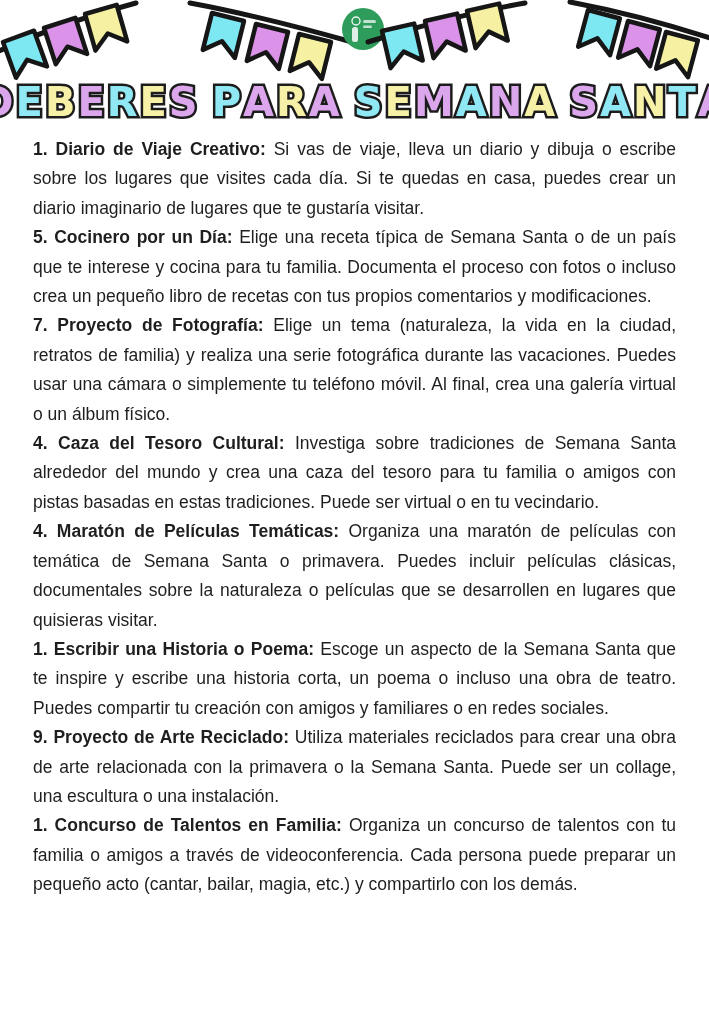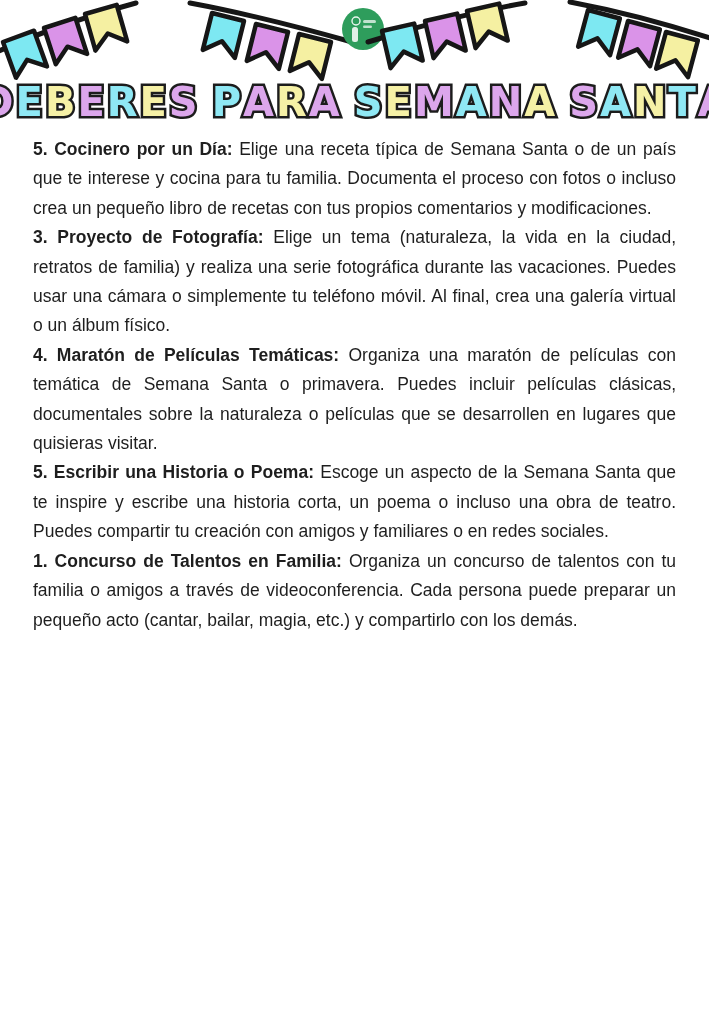--- a/index.html
+++ b/index.html
@@ -125,20 +125,23 @@
       <span class="word">
         <span class="letter" style="color: rgb(220, 166, 236);">S</span>
         <span class="letter" style="color: rgb(143, 232, 244);">A</span>
         <span class="letter" style="color: rgb(246, 241, 166);">N</span>
         <span class="letter" style="color: rgb(143, 232, 244);">T</span>
         <span class="letter" style="color: rgb(220, 166, 236);">A</span>
       </span>
     </h1>
 
   <main class="list" id="list">
+      <p class="item"><strong>1. Diario de Viaje Creativo:</strong> <span>Si vas de viaje, lleva un diario y dibuja o escribe sobre los lugares que visites cada día. Si te quedas en casa, puedes crear un diario imaginario de lugares que te gustaría visitar.</span></p>
       <p class="item"><strong>5. Cocinero por un Día:</strong> <span>Elige una receta típica de Semana Santa o de un país que te interese y cocina para tu familia. Documenta el proceso con fotos o incluso crea un pequeño libro de recetas con tus propios comentarios y modificaciones.</span></p>
-      <p class="item"><strong>3. Proyecto de Fotografía:</strong> <span>Elige un tema (naturaleza, la vida en la ciudad, retratos de familia) y realiza una serie fotográfica durante las vacaciones. Puedes usar una cámara o simplemente tu teléfono móvil. Al final, crea una galería virtual o un álbum físico.</span></p>
+      <p class="item"><strong>7. Proyecto de Fotografía:</strong> <span>Elige un tema (naturaleza, la vida en la ciudad, retratos de familia) y realiza una serie fotográfica durante las vacaciones. Puedes usar una cámara o simplemente tu teléfono móvil. Al final, crea una galería virtual o un álbum físico.</span></p>
+      <p class="item"><strong>4. Caza del Tesoro Cultural:</strong> <span>Investiga sobre tradiciones de Semana Santa alrededor del mundo y crea una caza del tesoro para tu familia o amigos con pistas basadas en estas tradiciones. Puede ser virtual o en tu vecindario.</span></p>
       <p class="item"><strong>4. Maratón de Películas Temáticas:</strong> <span>Organiza una maratón de películas con temática de Semana Santa o primavera. Puedes incluir películas clásicas, documentales sobre la naturaleza o películas que se desarrollen en lugares que quisieras visitar.</span></p>
-      <p class="item"><strong>5. Escribir una Historia o Poema:</strong> <span>Escoge un aspecto de la Semana Santa que te inspire y escribe una historia corta, un poema o incluso una obra de teatro. Puedes compartir tu creación con amigos y familiares o en redes sociales.</span></p>
+      <p class="item"><strong>1. Escribir una Historia o Poema:</strong> <span>Escoge un aspecto de la Semana Santa que te inspire y escribe una historia corta, un poema o incluso una obra de teatro. Puedes compartir tu creación con amigos y familiares o en redes sociales.</span></p>
+      <p class="item"><strong>9. Proyecto de Arte Reciclado:</strong> <span>Utiliza materiales reciclados para crear una obra de arte relacionada con la primavera o la Semana Santa. Puede ser un collage, una escultura o una instalación.</span></p>
       <p class="item"><strong>1. Concurso de Talentos en Familia:</strong> <span>Organiza un concurso de talentos con tu familia o amigos a través de videoconferencia. Cada persona puede preparar un pequeño acto (cantar, bailar, magia, etc.) y compartirlo con los demás.</span></p>
     </main>
 
 </div>
 
 </body></html>

